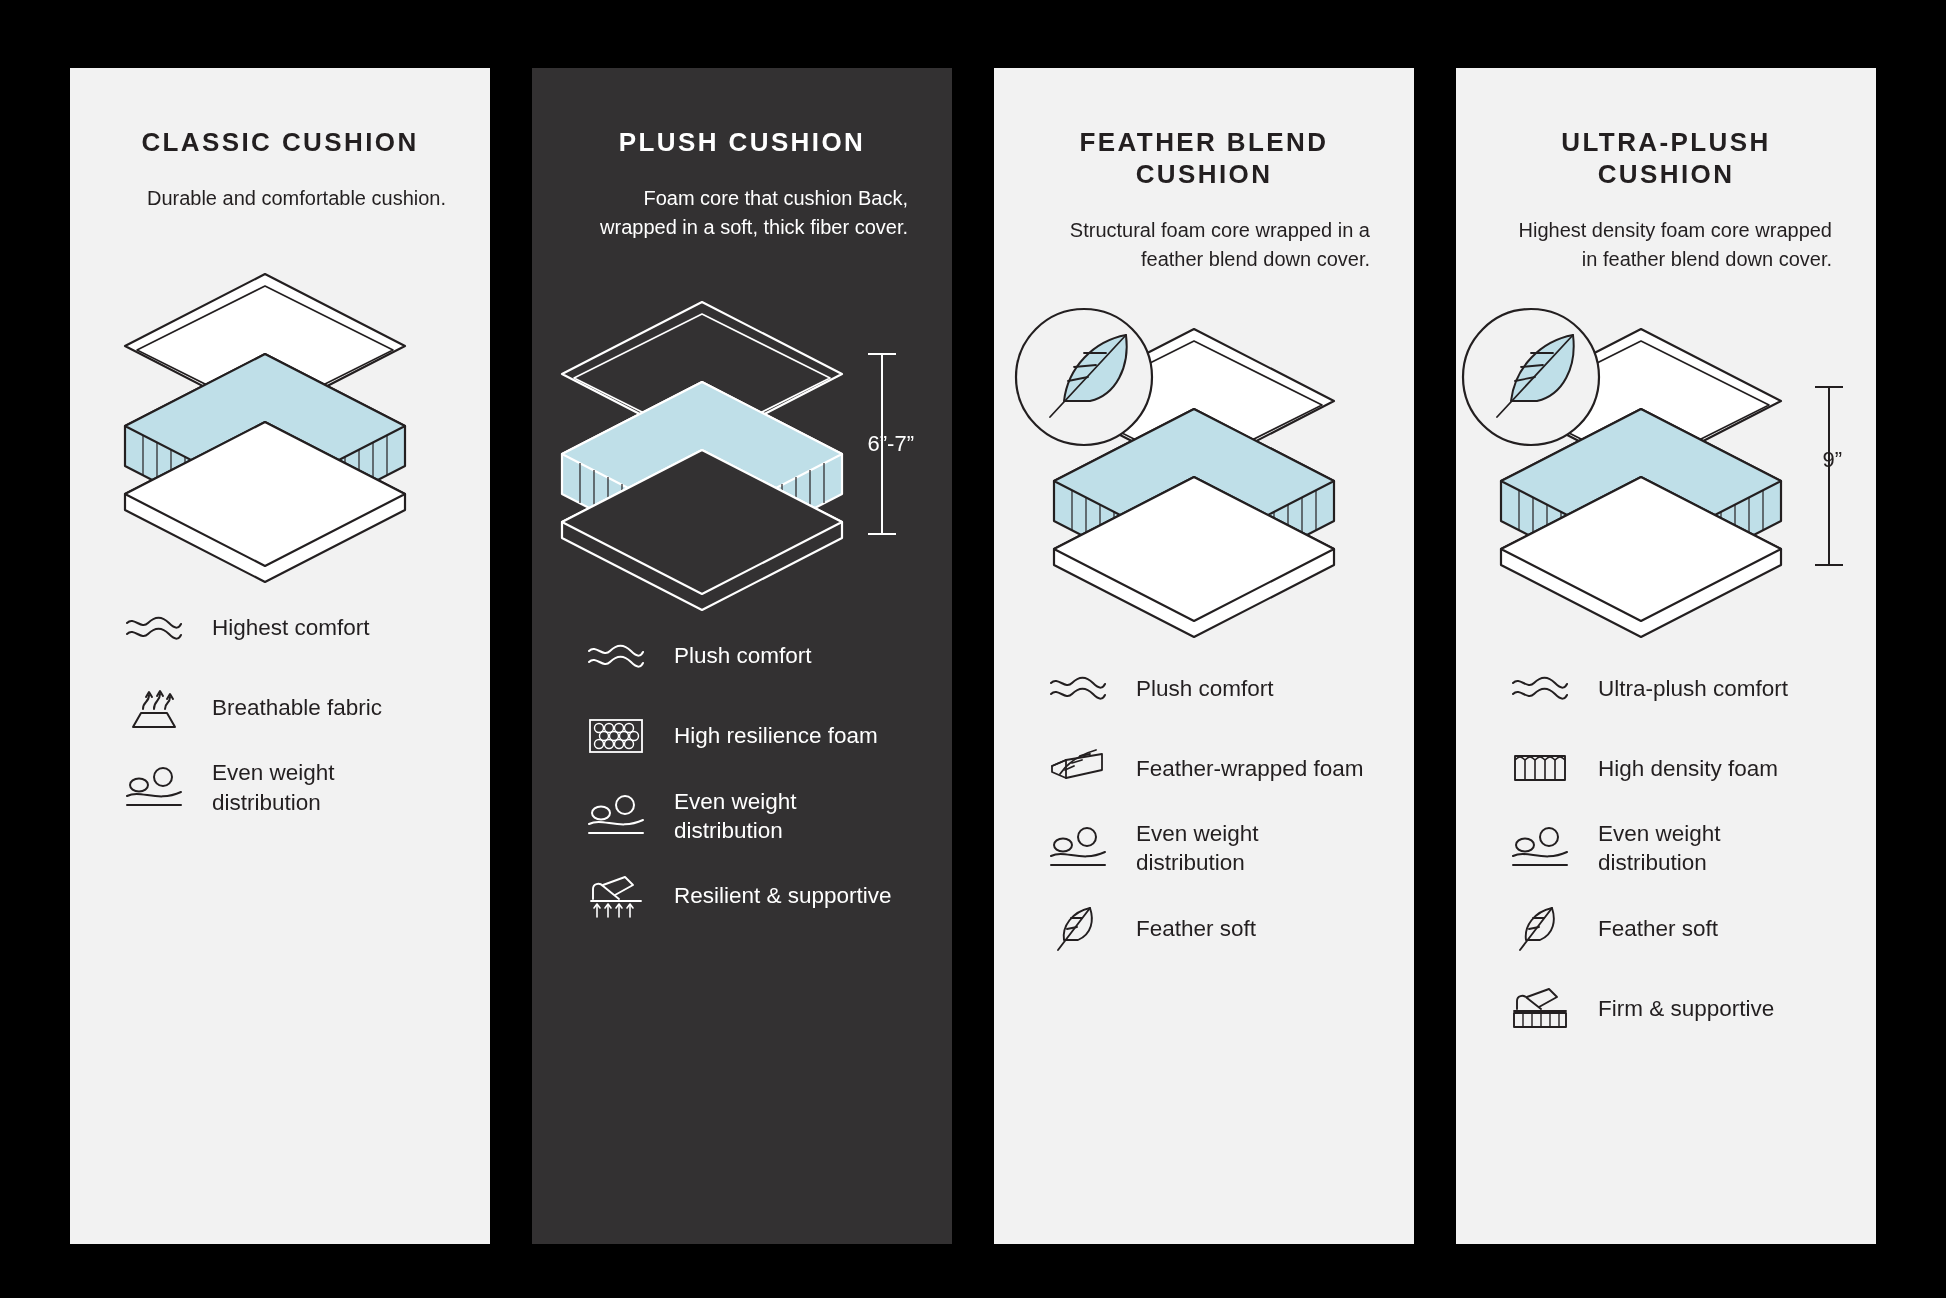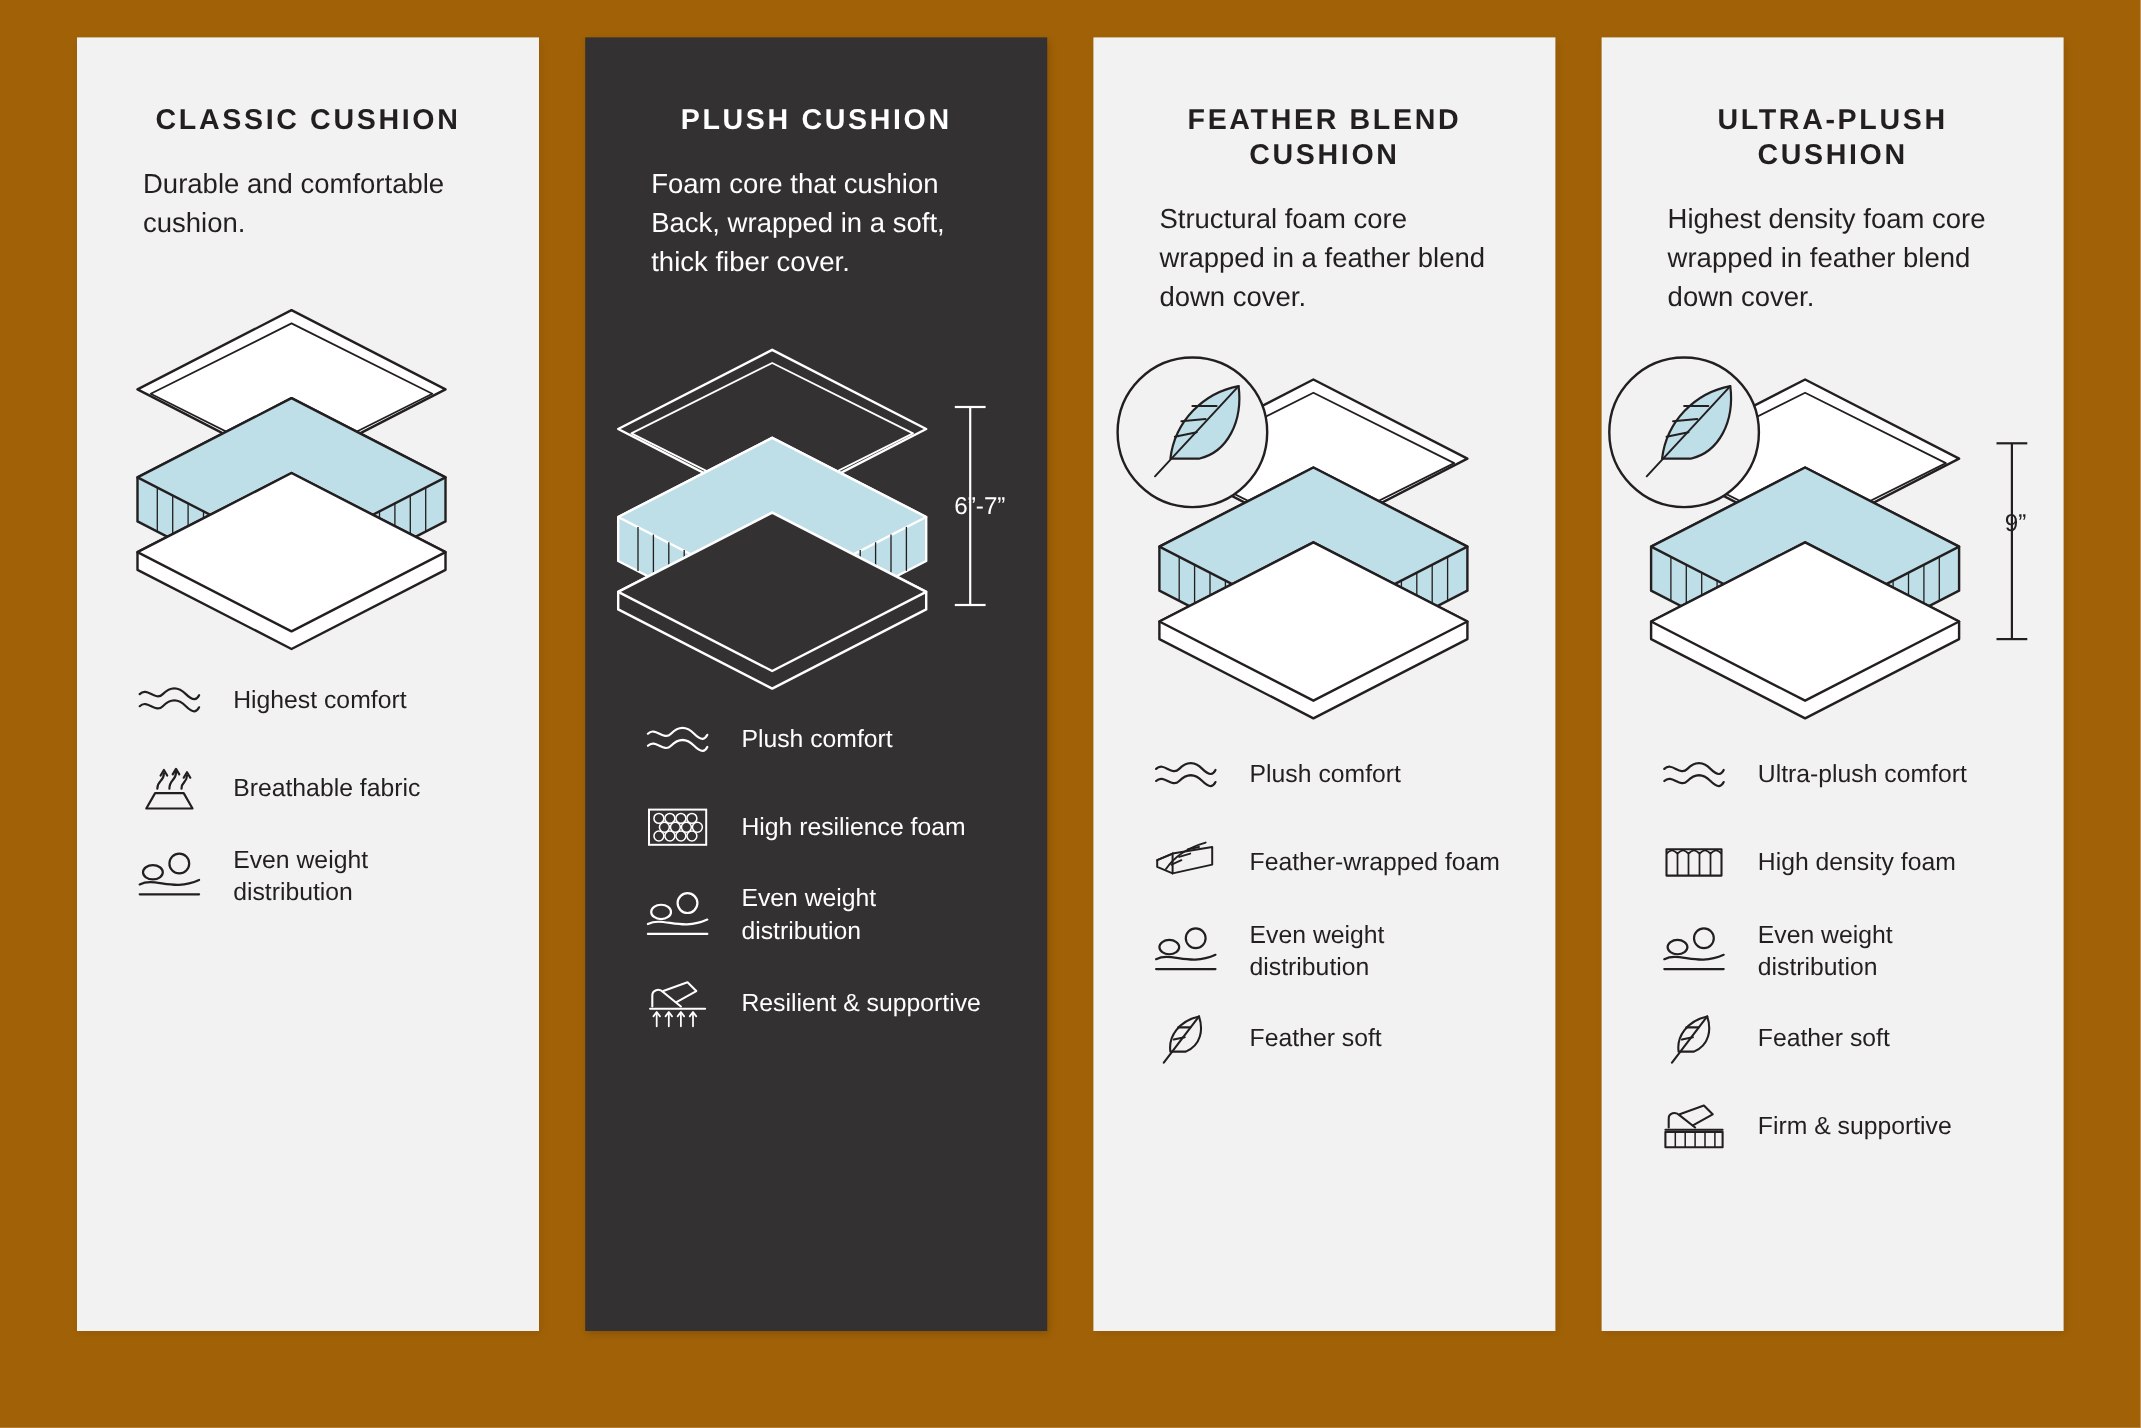--- a/index.html
+++ b/index.html
@@ -10,26 +10,26 @@
   body {
     width: 1946px;
     height: 1298px;
     font-family: "Liberation Sans", sans-serif;
     overflow: hidden;
   }
   .board {
     position: relative;
     width: 1946px;
     height: 1298px;
-    background: #a16207;
+    background: #000000;
     display: flex;
     justify-content: center;
     align-items: flex-start;
     gap: 42px;
-    padding-top: 34px;
+    padding-top: 68px;
     box-sizing: border-box;
   }
   .card {
     width: 420px;
     height: 1176px;
     background: #f2f2f2;
     box-sizing: border-box;
     padding: 58px 40px 0 40px;
     position: relative;
     box-shadow: 2px 3px 7px rgba(0,0,0,0.09);
@@ -44,25 +44,25 @@
     font-size: 26px;
     font-weight: bold;
     letter-spacing: 2.4px;
     color: #231f20;
     line-height: 1.24;
     margin: 0 0 26px 0;
     text-transform: uppercase;
   }
   .card.dark .card-title { color: #ffffff; }
   .card-desc {
-    text-align: left;
-    font-size: 25px;
+    text-align: right;
+    font-size: 20px;
     line-height: 1.42;
     color: #231f20;
-    margin: 16px;
+    margin: 0;
     padding: 0 4px;
   }
   .card.dark .card-desc { color: #ffffff; }
 
   .diagram-wrap {
     position: relative;
     height: 330px;
     margin-top: 26px;
     display: flex;
     align-items: center;

